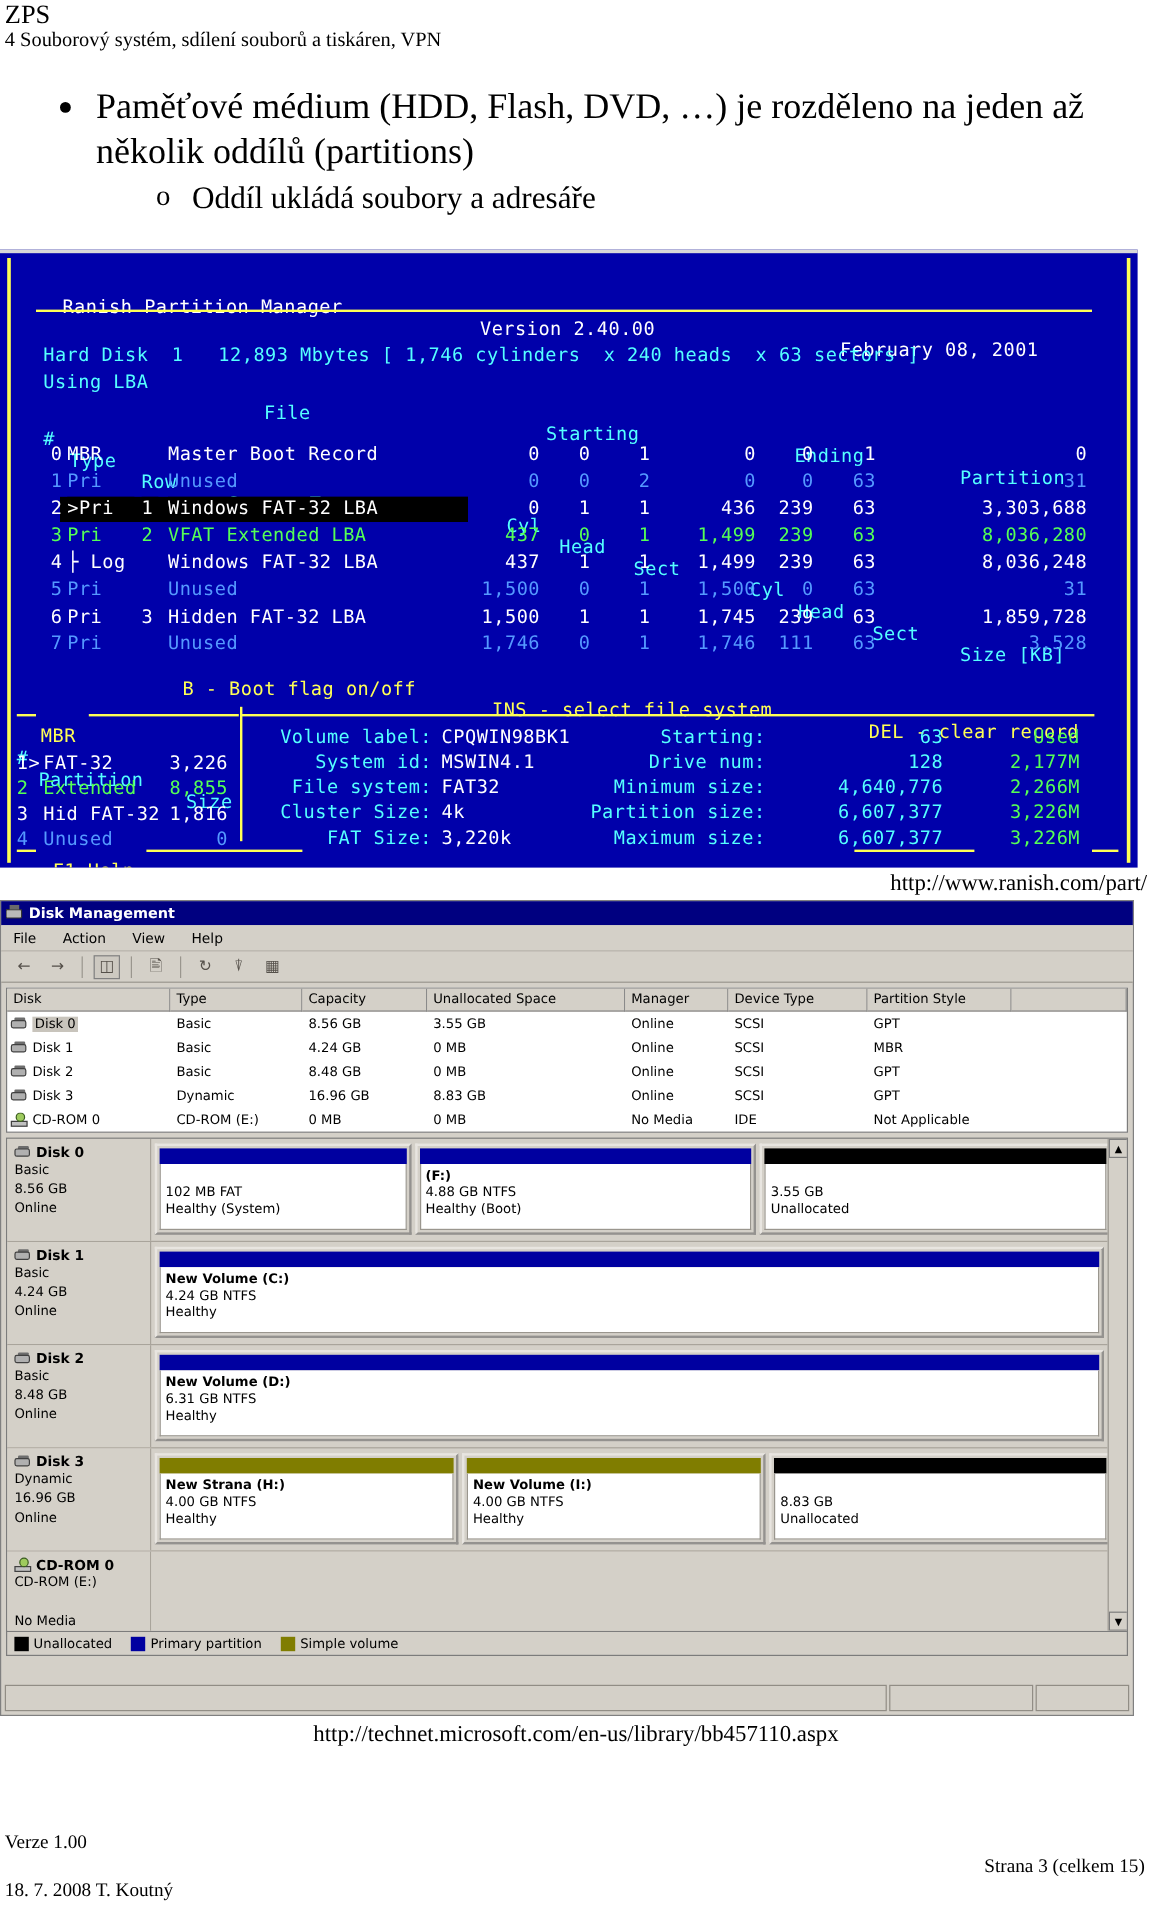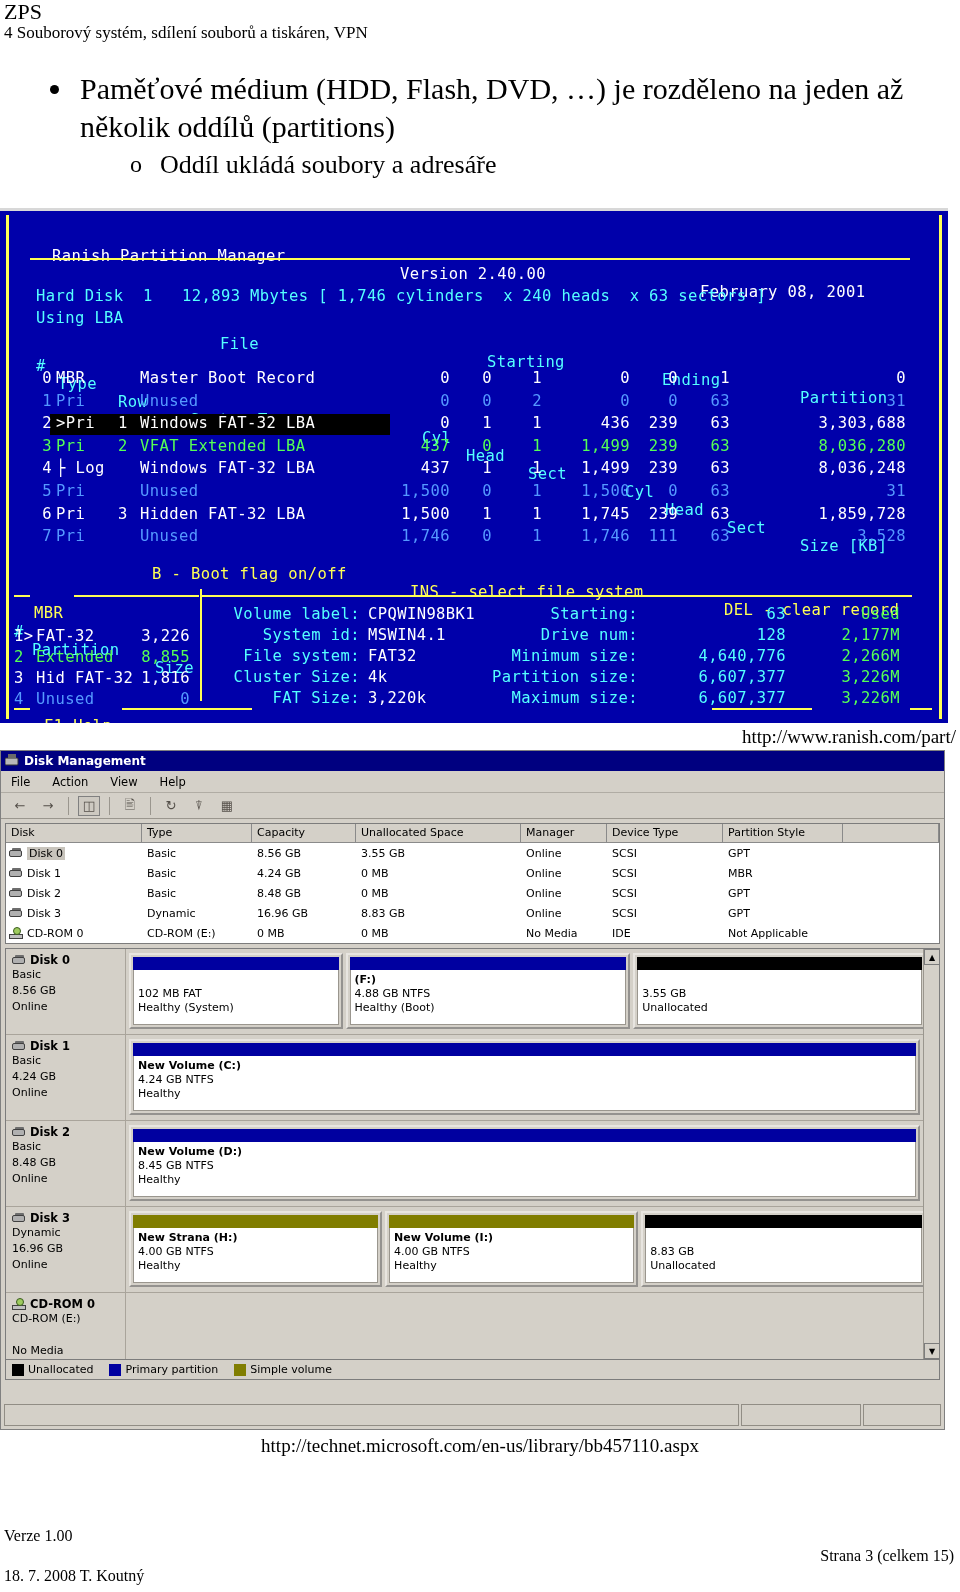--- a/index.html
+++ b/index.html
@@ -234,21 +234,21 @@
 
   <div class="rrow c-cyan" style="top:58px;">
     <span class="mono-cell" style="left:36px;">Hard Disk  1   12,893 Mbytes [ 1,746 cylinders  x 240 heads  x 63 sectors ]</span>
   </div>
   <div class="rrow c-cyan" style="top:80px;">
     <span class="mono-cell" style="left:36px;">Using LBA</span>
   </div>
 
   <div class="rrow c-cyan" style="top:106px;">
     <span class="mono-cell" style="left:220px;">File</span>
-    <span class="mono-cell" style="left:455px;margin-left:32px;">Starting</span>
+    <span class="mono-cell" style="left:455px;">Starting</span>
     <span class="mono-cell" style="left:662px;">Ending</span>
     <span class="mono-cell" style="left:800px;">Partition</span>
   </div>
 
   <div class="rrow c-cyan" style="top:128px;">
     <span class="mono-cell" style="left:36px;">#</span>
     <span class="mono-cell" style="left:58px;">Type</span>
     <span class="mono-cell" style="left:118px;">Row</span>
     <span class="mono-cell" style="left:190px;">System Type</span>
     <span class="mono-cell" style="left:422px;">Cyl</span>
@@ -528,21 +528,21 @@
             </div>
             <div class="dl">Basic</div>
             <div class="dl">8.48 GB</div>
             <div class="dl">Online</div>
           </div>
           <div class="disk-parts">
             <div class="part" style="flex: 0 0 100%;">
               <div class="bar bar-blue"></div>
               <div class="body">
                 <div class="vol">New Volume  (D:)</div>
-                <div>8.45 GB NTFS</div>
+                <div>6.31 GB NTFS</div>
                 <div>Healthy</div>
               </div>
             </div>
           </div>
         </div>
         <div class="disk-block">
           <div class="disk-side">
             <div class="dname">
               <span class="dskico">
                 <b></b>

